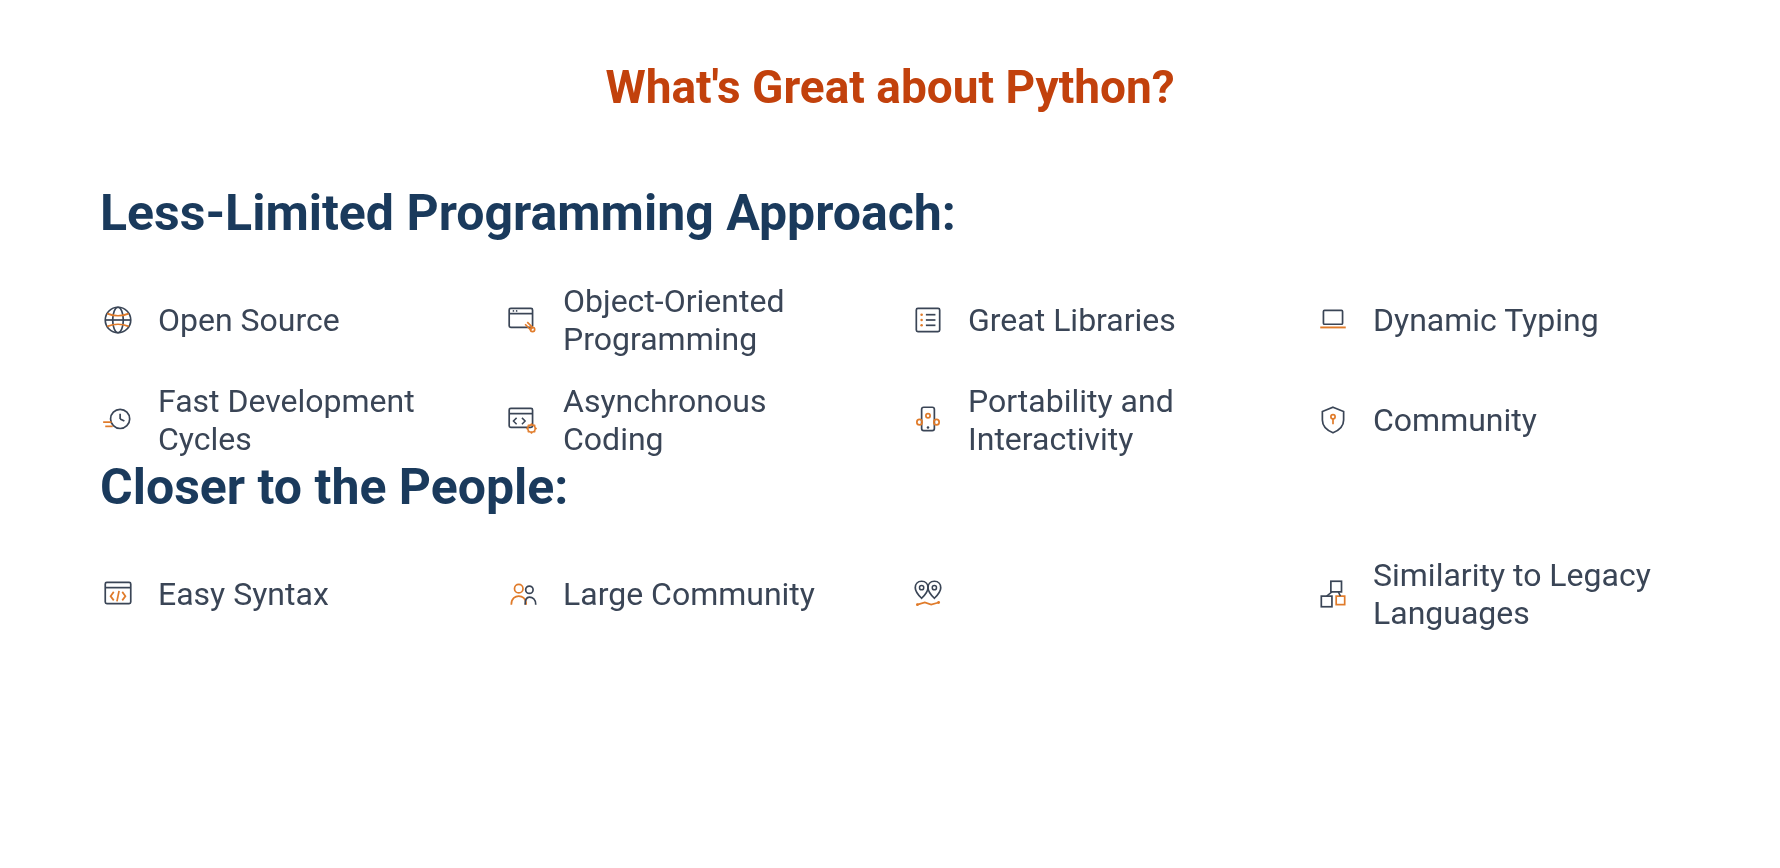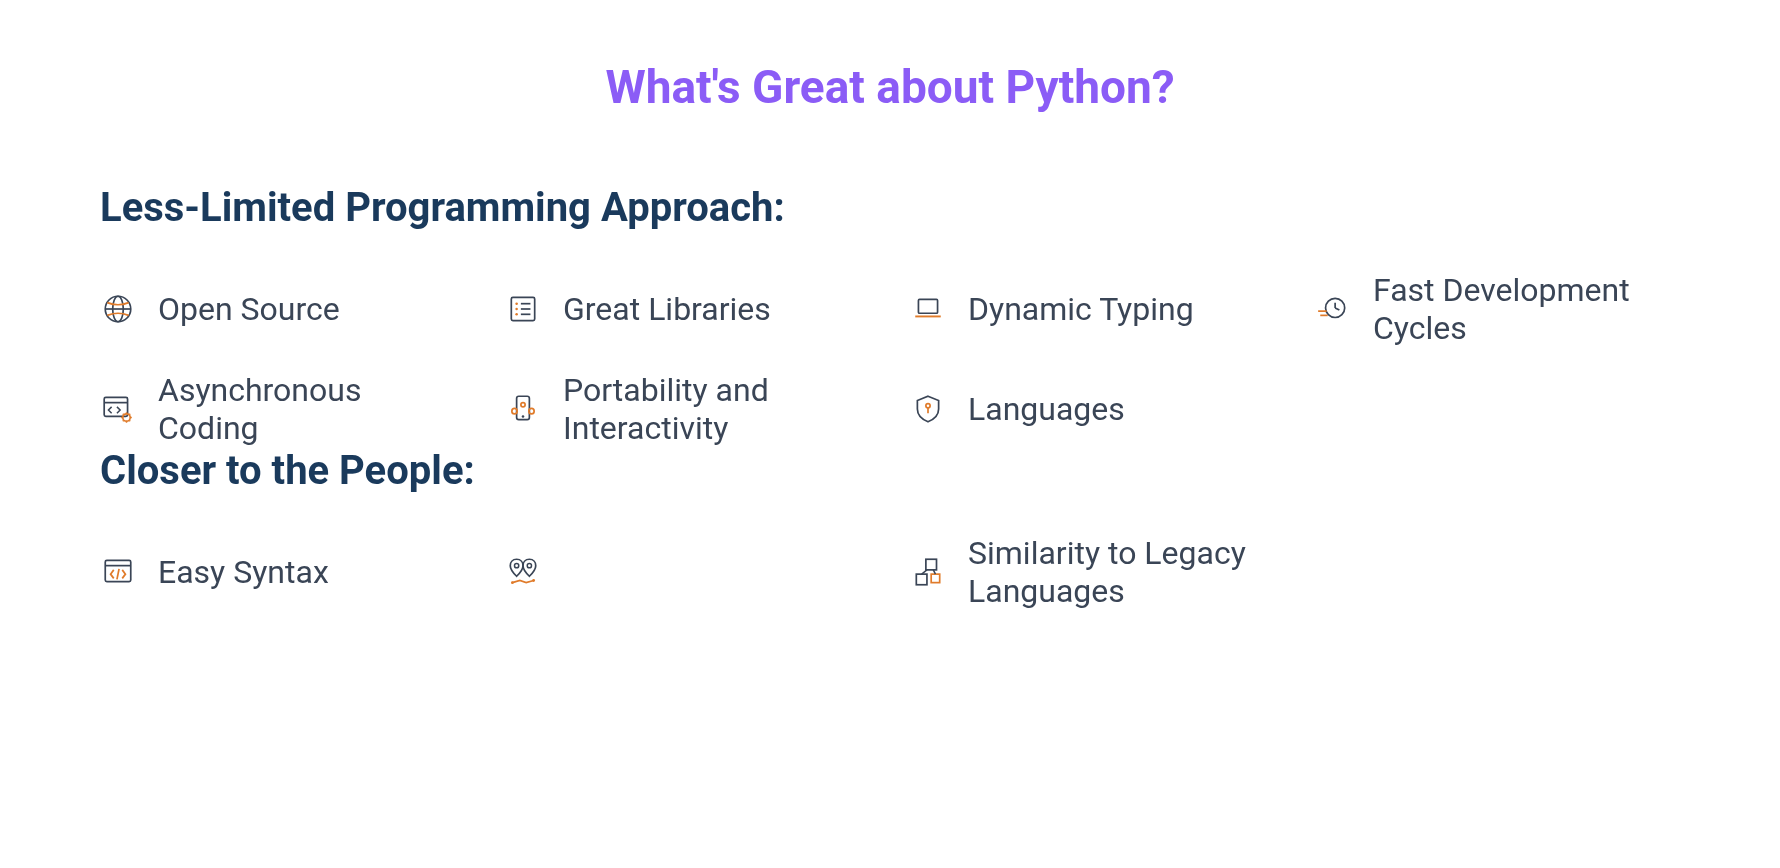--- a/index.html
+++ b/index.html
@@ -8,25 +8,25 @@
     background: #ffffff;
     color: #2d3748;
     width: 1780px;
     min-height: 868px;
     padding: 60px 100px 80px 100px;
   }
   .page-title {
     text-align: center;
     font-size: 46px;
     font-weight: 700;
-    color: #8b5cf6;
+    color: #c2410c;
     margin-bottom: 70px;
   }
   .section-title {
-    font-size: 40px;
+    font-size: 50px;
     font-weight: 700;
     color: #1a3a5c;
     margin-bottom: 40px;
   }
   .section + .section { }
   .feature-grid {
     display: grid;
     grid-template-columns: 1fr 1fr 1fr 1fr;
     column-gap: 40px;
     row-gap: 24px;
@@ -168,20 +168,28 @@
       <span class="icon-wrap">
           <svg>
             <use href="#globe-icon"></use>
           </svg>
         </span>
       <span class="feature-label">Open Source</span>
     </div>
     <div class="feature-item">
       <span class="icon-wrap">
           <svg>
+            <use href="#window-tool-icon"></use>
+          </svg>
+        </span>
+      <span class="feature-label">Object-Oriented Programming</span>
+    </div>
+    <div class="feature-item">
+      <span class="icon-wrap">
+          <svg>
             <use href="#list-box-icon"></use>
           </svg>
         </span>
       <span class="feature-label">Great Libraries</span>
     </div>
     <div class="feature-item">
       <span class="icon-wrap">
           <svg>
             <use href="#laptop-icon"></use>
           </svg>
@@ -211,39 +219,47 @@
           </svg>
         </span>
       <span class="feature-label">Portability and Interactivity</span>
     </div>
     <div class="feature-item">
       <span class="icon-wrap">
           <svg>
             <use href="#shield-icon"></use>
           </svg>
         </span>
-      <span class="feature-label">Languages</span>
+      <span class="feature-label">Community</span>
     </div>
   </div>
 </div>
 
 <div class="section">
   <h2 class="section-title">Closer to the People:</h2>
   <div class="feature-grid">
     <div class="feature-item">
       <span class="icon-wrap">
           <svg>
             <use href="#code-window-icon"></use>
           </svg>
         </span>
       <span class="feature-label">Easy Syntax</span>
     </div>
     <div class="feature-item">
       <span class="icon-wrap">
           <svg>
+            <use href="#people-icon"></use>
+          </svg>
+        </span>
+      <span class="feature-label">Large Community</span>
+    </div>
+    <div class="feature-item">
+      <span class="icon-wrap">
+          <svg>
             <use href="#map-pins-icon"></use>
           </svg>
         </span>
     </div>
     <div class="feature-item">
       <span class="icon-wrap">
           <svg>
             <use href="#blocks-icon"></use>
           </svg>
         </span>

